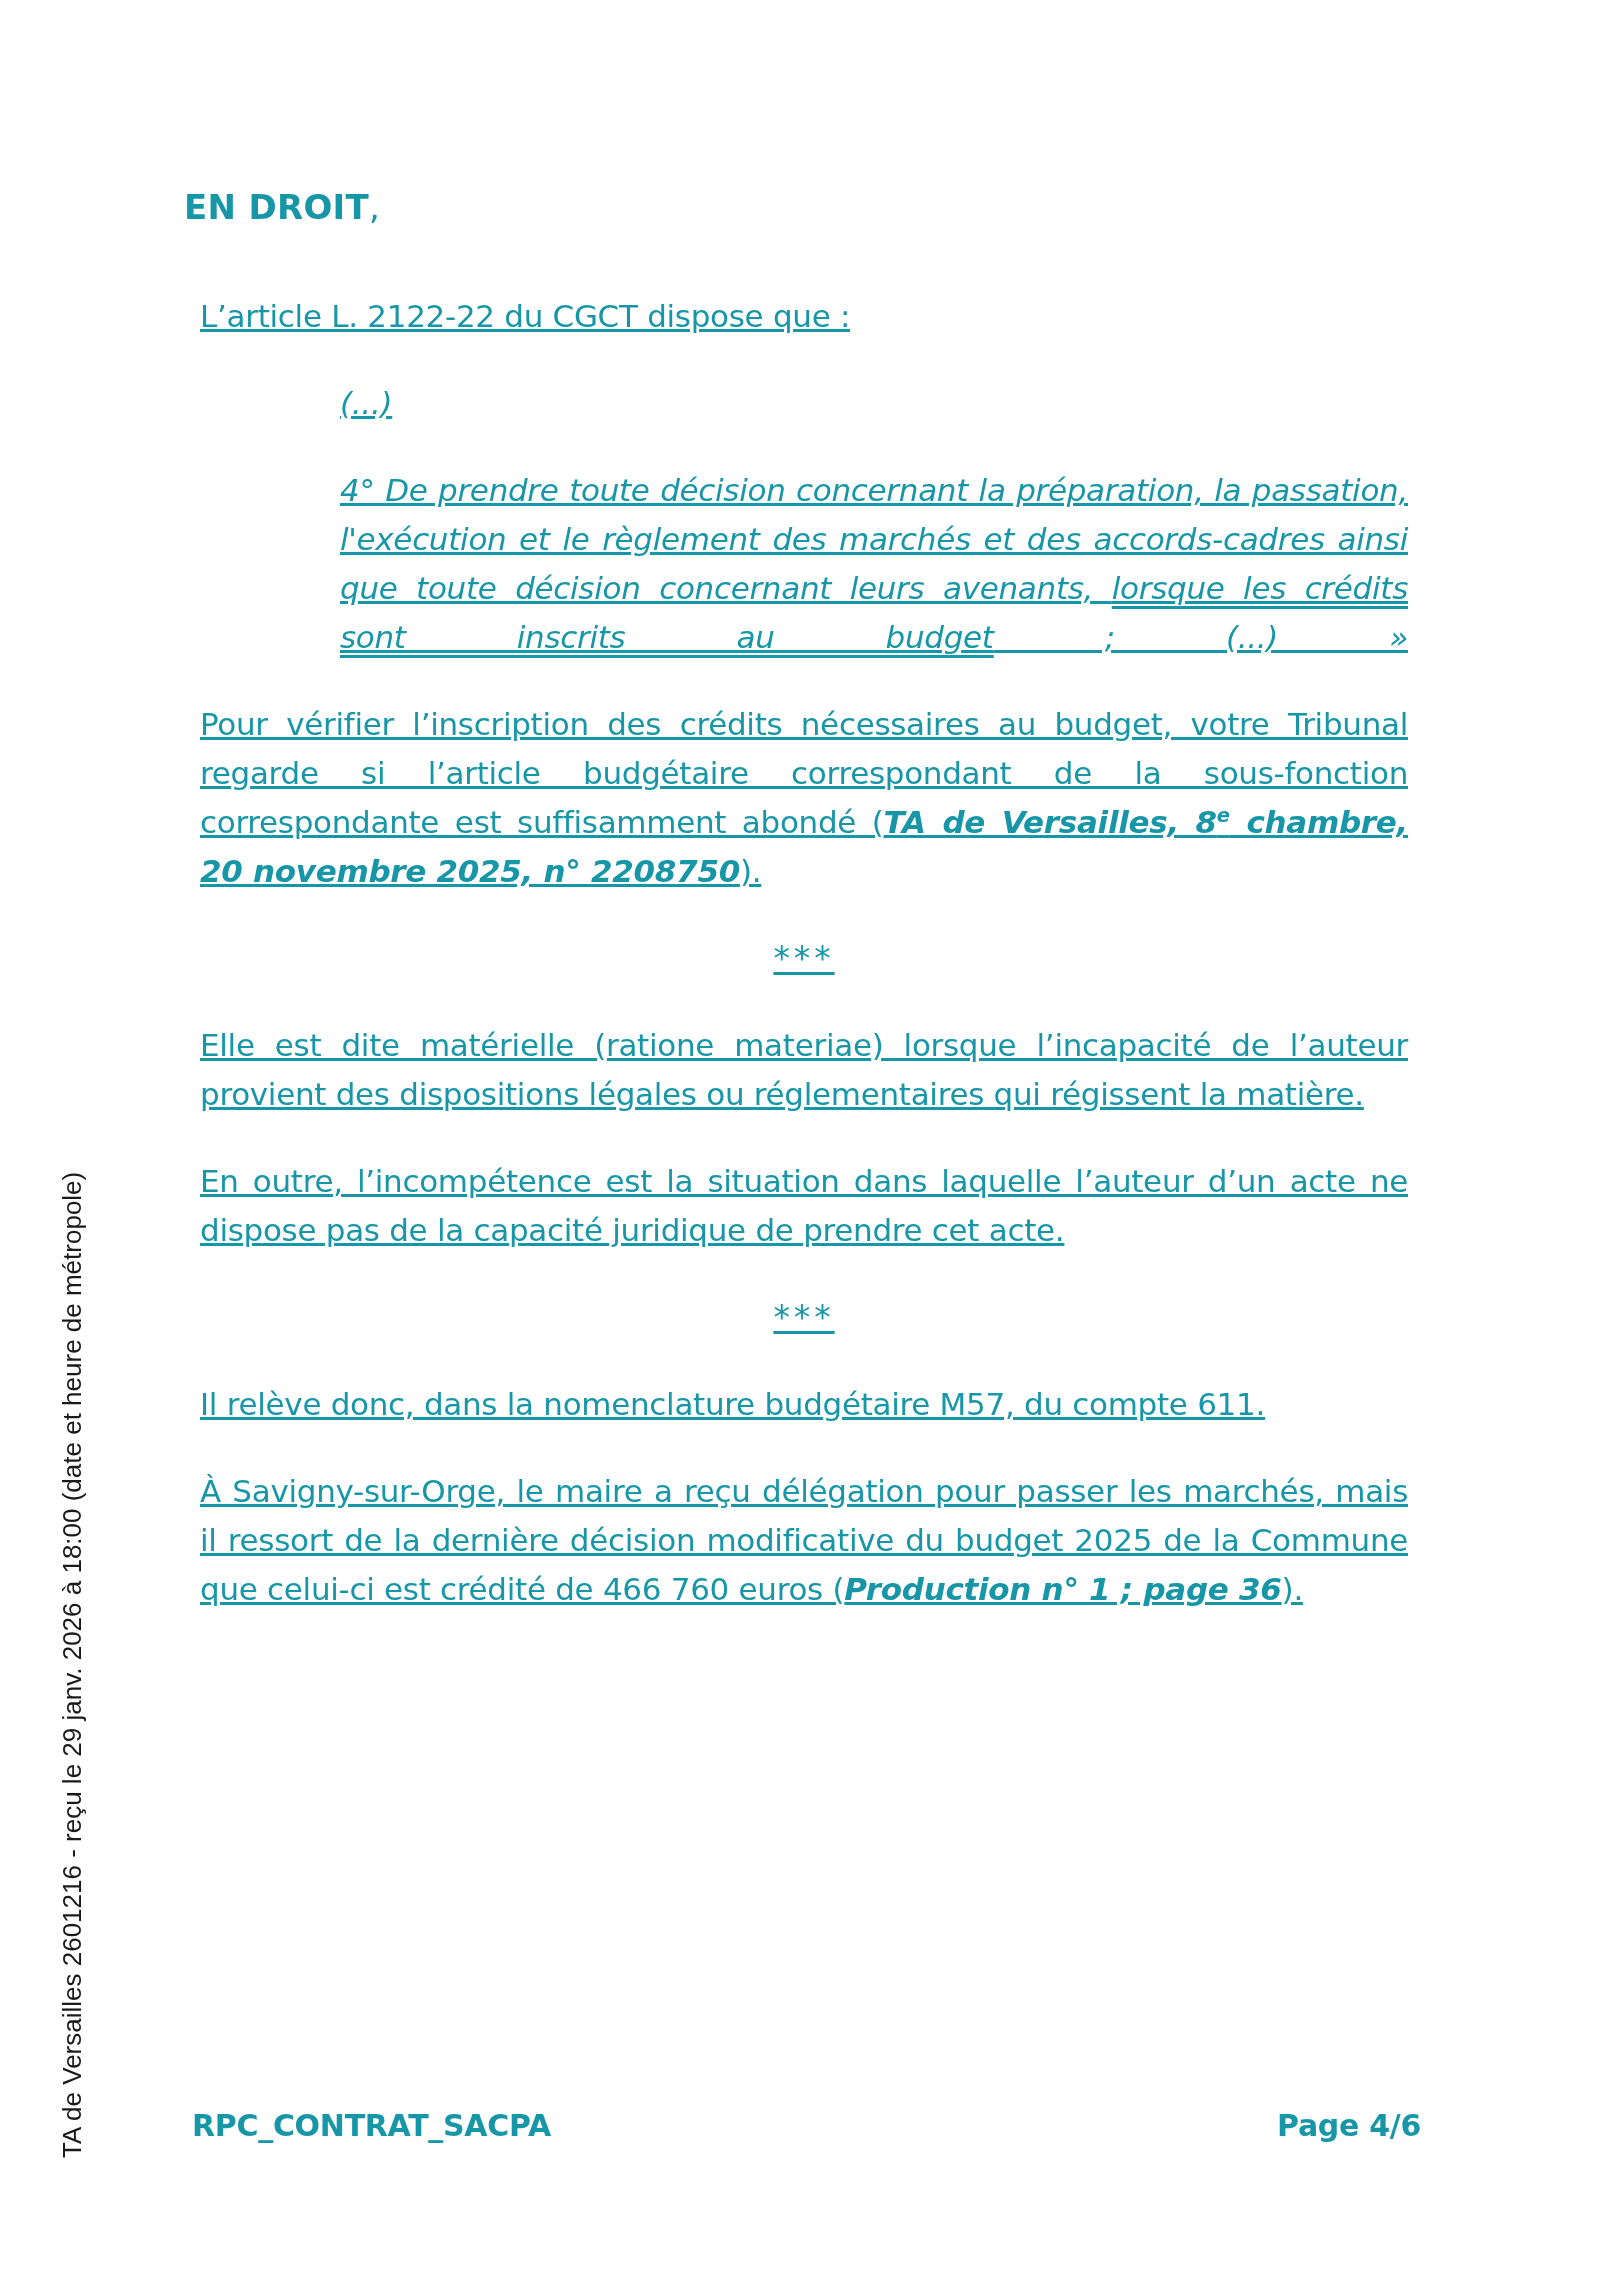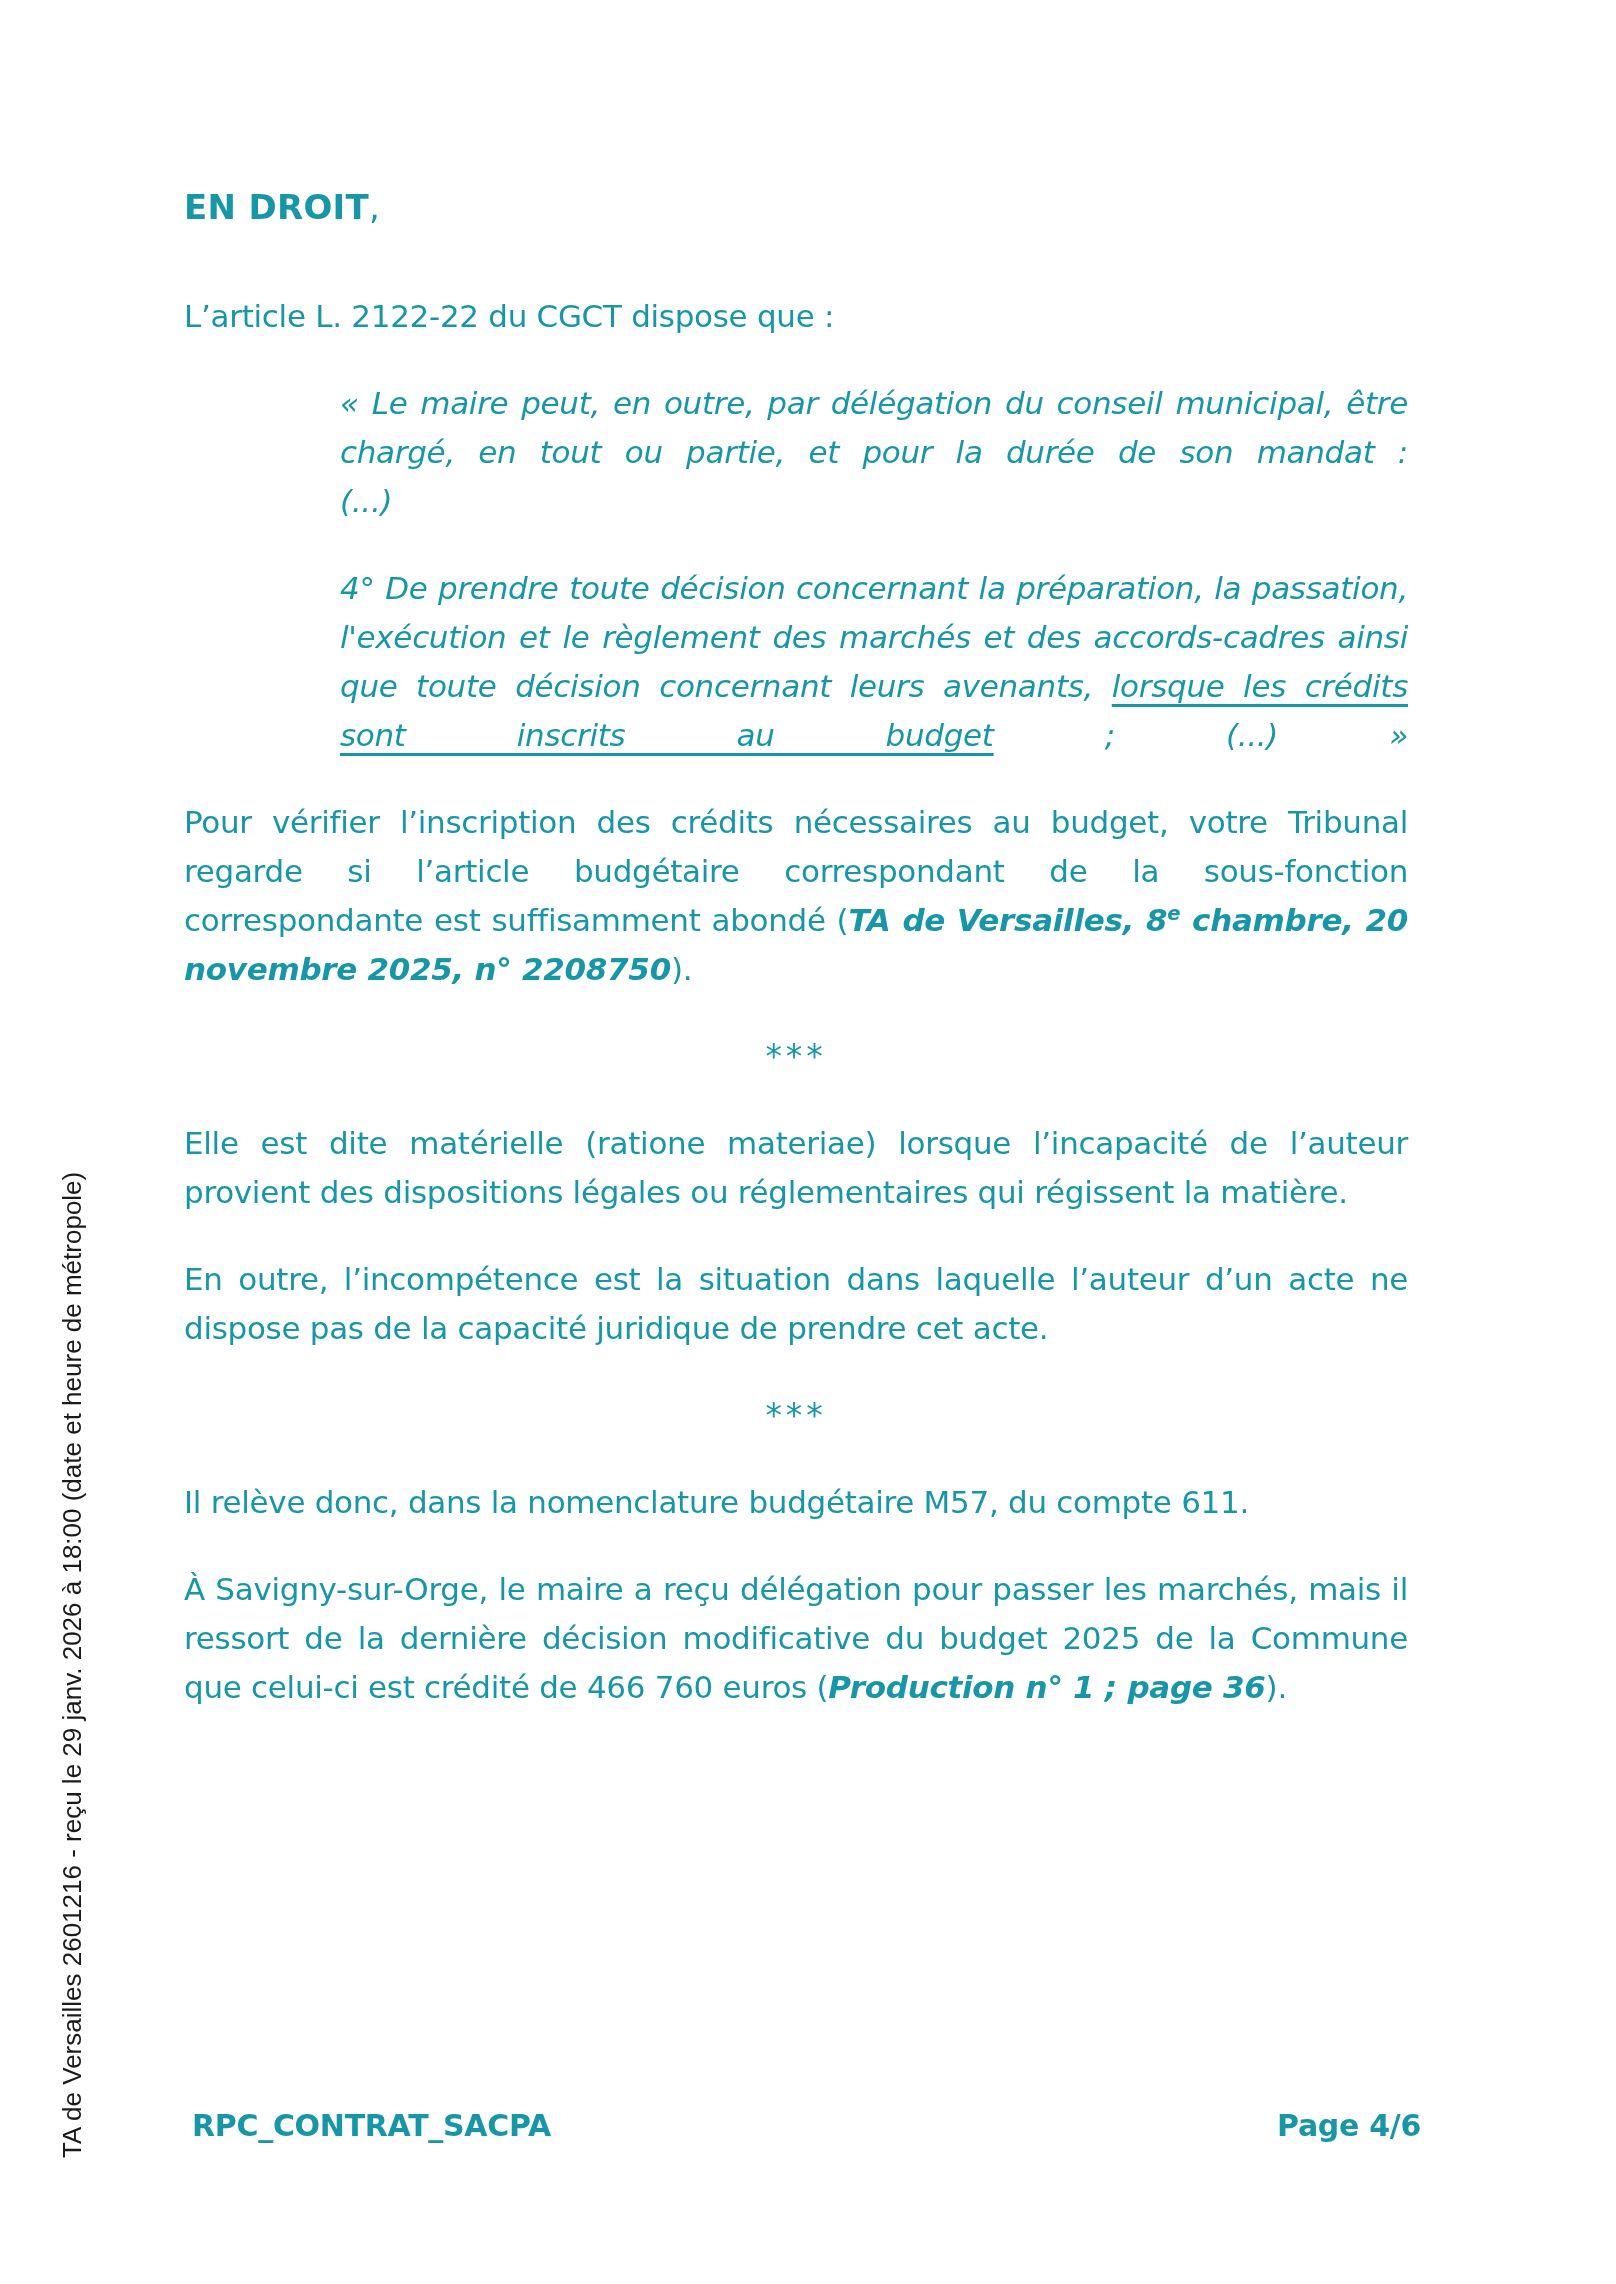--- a/index.html
+++ b/index.html
@@ -38,21 +38,22 @@
     font-weight: bold;
     margin: 0 0 65px 0;
     letter-spacing: 0.3px;
   }
   .h-comma { font-weight: normal; }
 
   p.body, .quote, .sep {
     font-size: 31px;
     line-height: 49px;
     letter-spacing: -0.3px;
-    margin: 0 0 38px 0;
+    margin: 0 0 38px 16px;
+    text-decoration: underline;
   }
   p.body { text-align: justify; }
 
   .quote {
     margin-left: 156px;
     font-style: italic;
     text-align: justify;
   }
   .quote-first { text-align-last: justify; }
   .quote-first .block { display: block; text-align: left; text-align-last: left; }
@@ -93,21 +94,21 @@
 <body>
 
 <div class="stamp">TA de Versailles 2601216 - reçu le 29 janv. 2026 à 18:00 (date et heure de métropole)</div>
 
 <main class="content">
 
   <h1><span>EN DROIT</span><span class="h-comma">,</span></h1>
 
   <p class="body">L’article L. 2122-22 du CGCT dispose que :</p>
 
-  <div class="quote quote-first"><span>« Le maire peut, en outre, par délégation du conseil municipal, être chargé, en tout ou partie, et pour la durée de son mandat :</span><span class="block">(...)</span></div>
+  <div class="quote quote-first"><span class="block">(...)</span></div>
 
   <div class="quote quote-justify-last"><span>4° De prendre toute décision concernant la préparation, la passation, l'exécution et le règlement des marchés et des accords-cadres ainsi que toute décision concernant leurs avenants, </span><span class="u">lorsque les crédits sont inscrits au budget</span><span> ; (...) »</span></div>
 
   <p class="body"><span>Pour vérifier l’inscription des crédits nécessaires au budget, votre Tribunal regarde si l’article budgétaire correspondant de la sous-fonction correspondante est suffisamment abondé (</span><span class="bi">TA de Versailles, 8</span><sup class="bi">e</sup><span class="bi"> chambre, 20 novembre 2025, n° 2208750</span><span>).</span></p>
 
   <div class="sep">***</div>
 
   <p class="body">Elle est dite matérielle (ratione materiae) lorsque l’incapacité de l’auteur provient des dispositions légales ou réglementaires qui régissent la matière.</p>
 
   <p class="body">En outre, l’incompétence est la situation dans laquelle l’auteur d’un acte ne dispose pas de la capacité juridique de prendre cet acte.</p>

